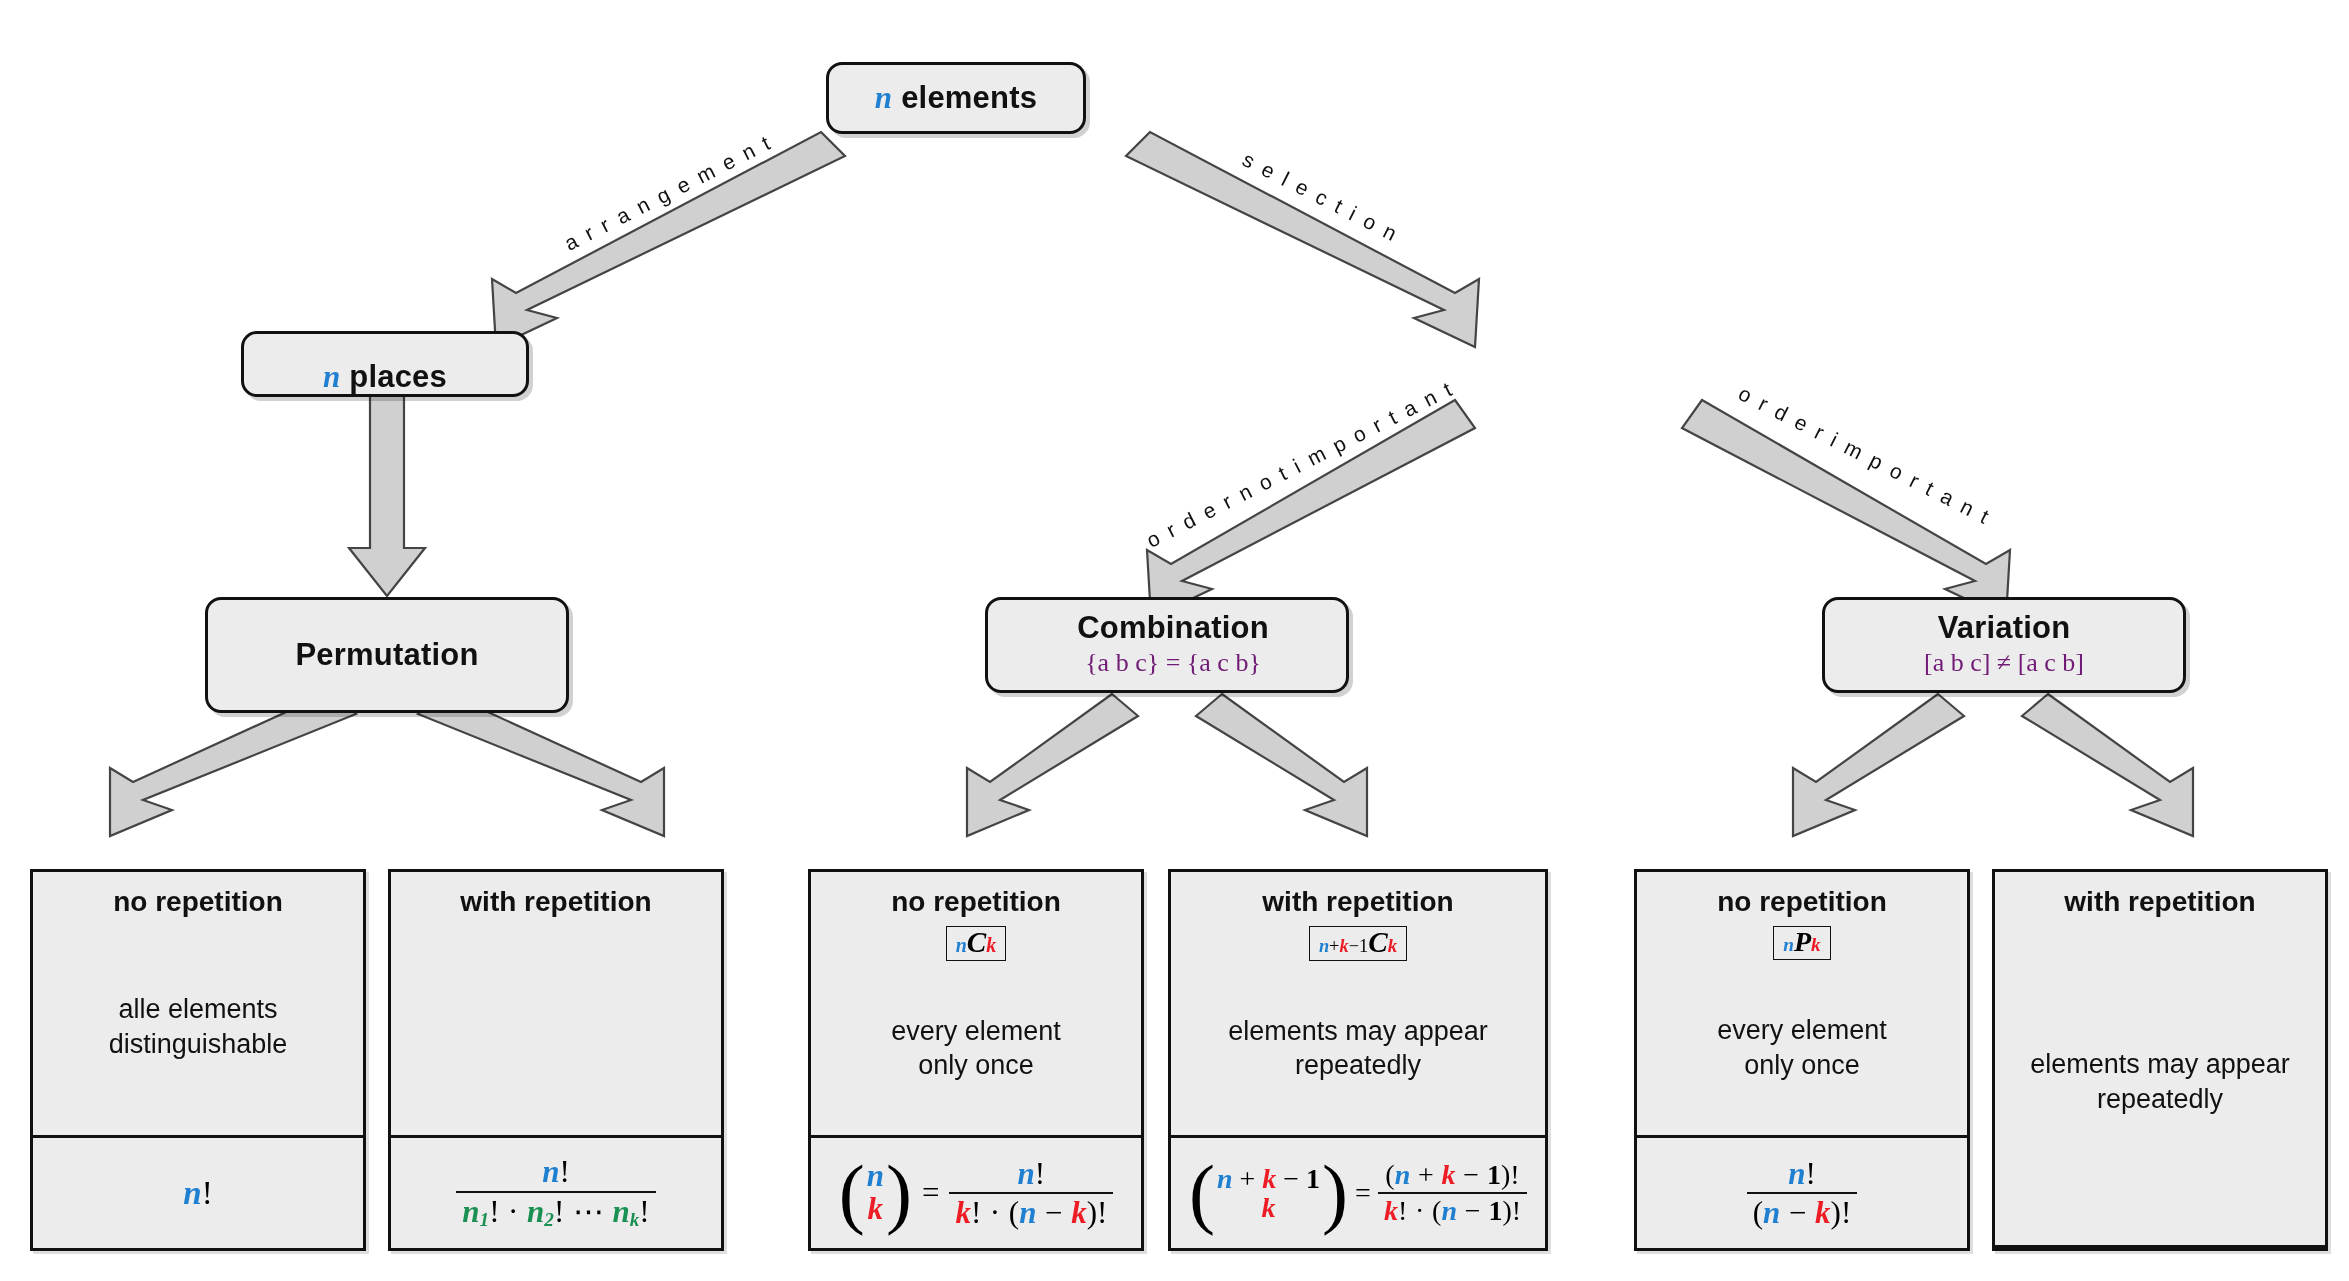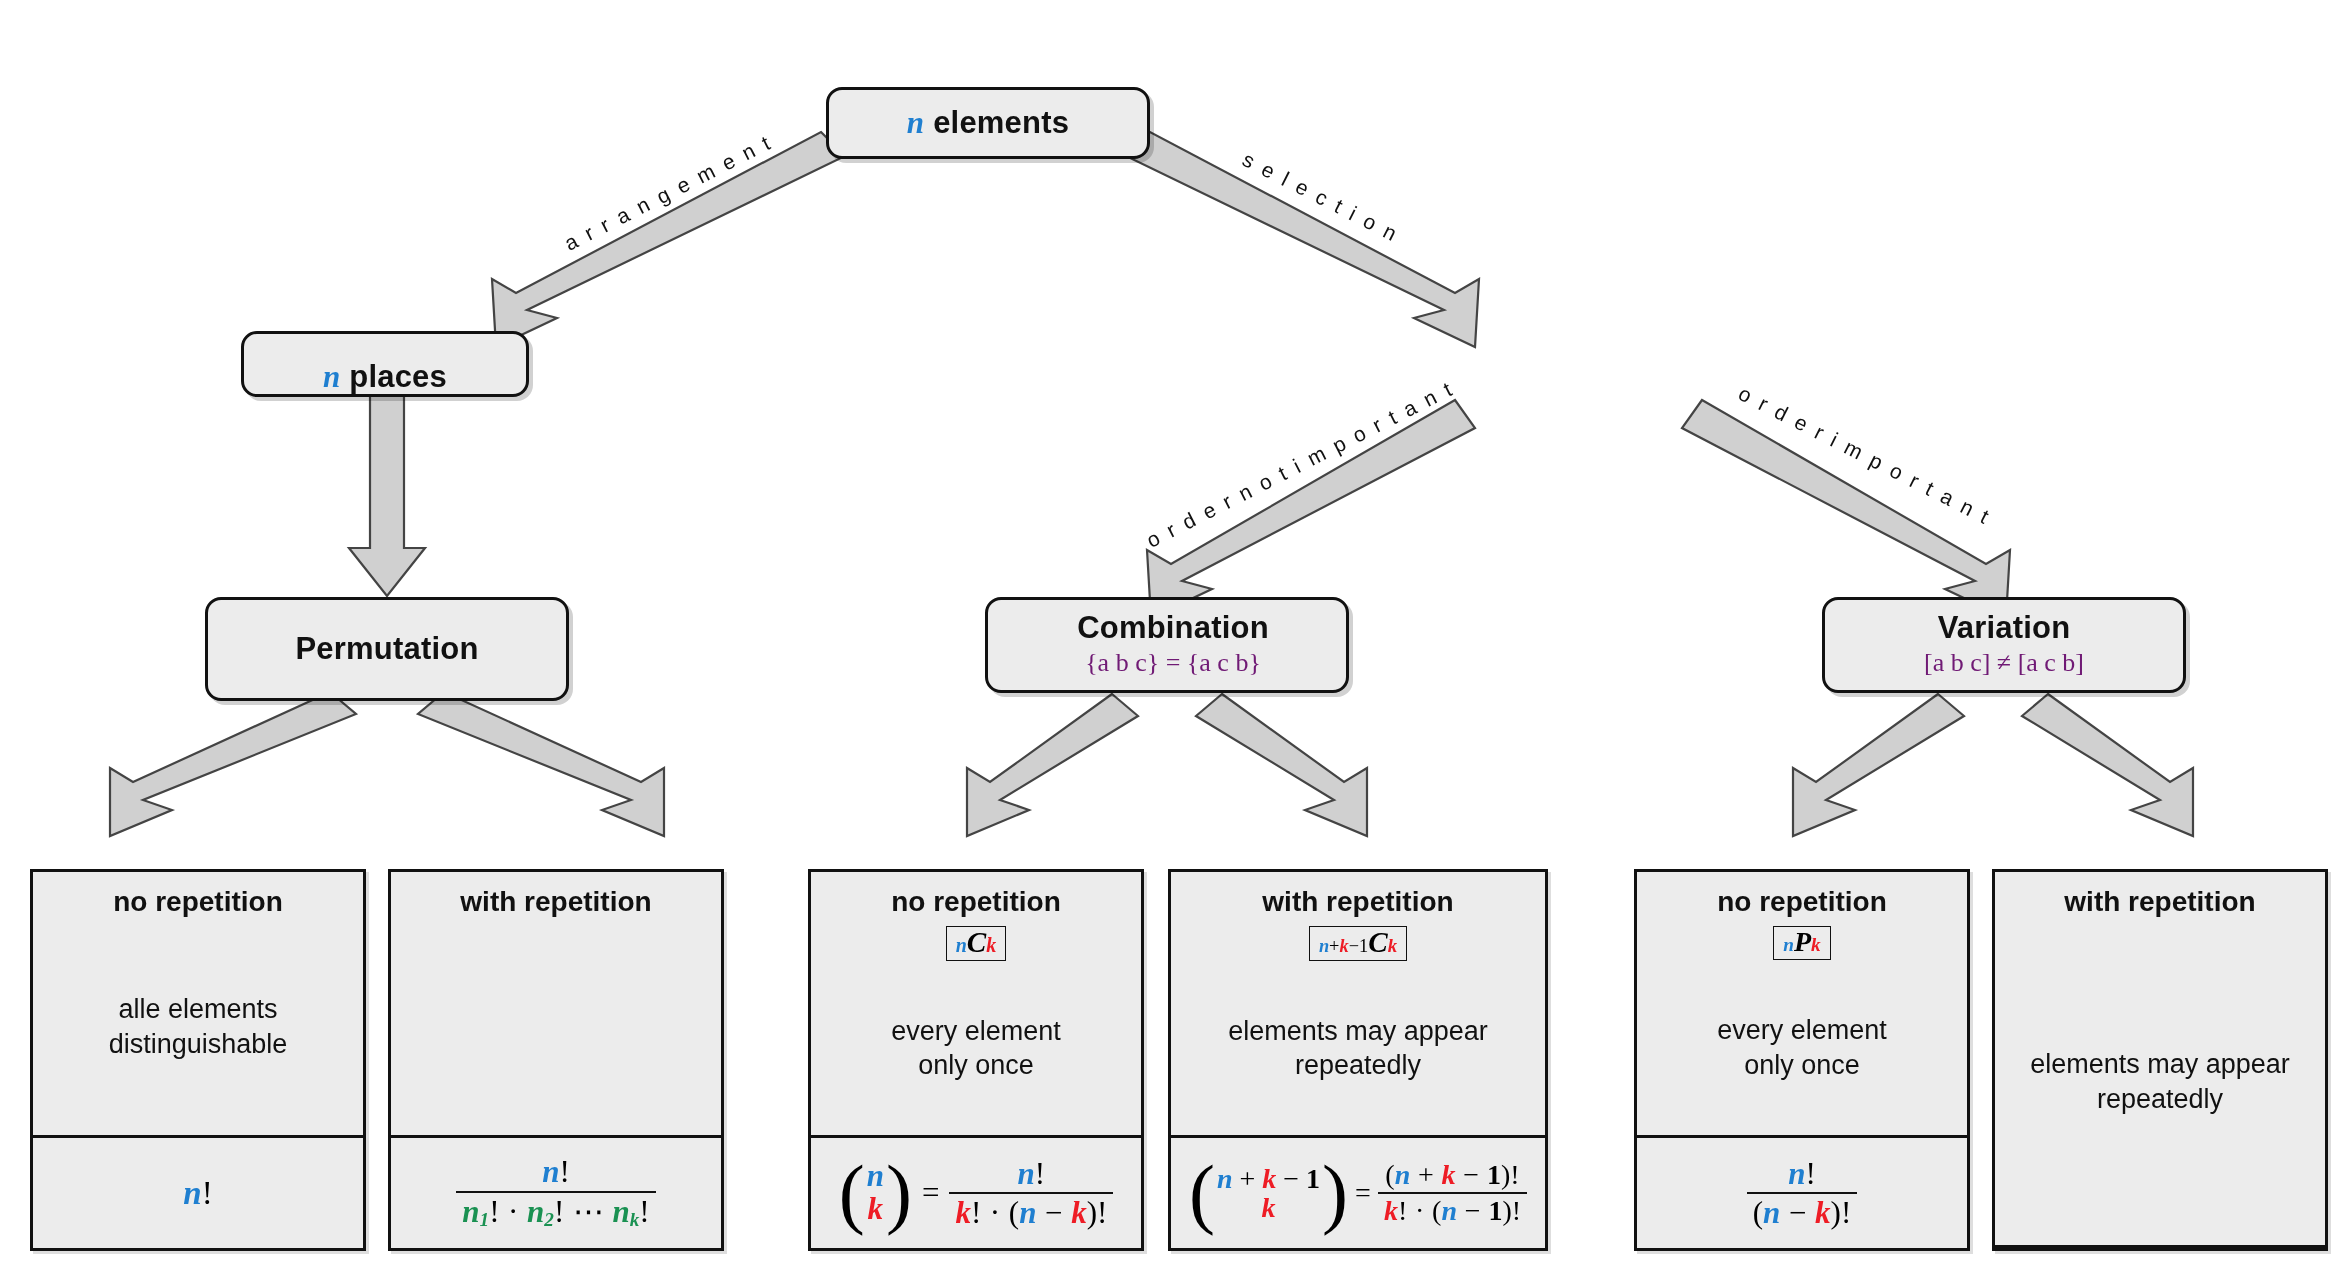--- a/index.html
+++ b/index.html
@@ -72,39 +72,39 @@
     <polygon class="ab" points="330,692 356,714 143,800 172,810 110,836 110,768 133,782"></polygon>
     <polygon class="ab" points="444,692 418,714 631,800 602,810 664,836 664,768 641,782"></polygon>
 
     <polygon class="ab" points="1112,694 1138,716 1000,800 1029,810 967,836 967,768 990,782"></polygon>
     <polygon class="ab" points="1222,694 1196,716 1334,800 1305,810 1367,836 1367,768 1344,782"></polygon>
 
     <polygon class="ab" points="1938,694 1964,716 1826,800 1855,810 1793,836 1793,768 1816,782"></polygon>
     <polygon class="ab" points="2048,694 2022,716 2160,800 2131,810 2193,836 2193,768 2170,782"></polygon>
   </svg>
 
-  <div class="node" style="left:826px;top:62px;width:324px;height:72px;margin-top:25px;">
+  <div class="node" style="left:826px;top:62px;width:260px;height:72px;">
     <div class="t1">
       <span class="mi blue">n</span><span> elements</span>
     </div>
   </div>
 
   <div class="edgelabel" style="left:566px;top:233px;transform:rotate(-27deg);">a r r a n g e m e n t</div>
   <div class="edgelabel" style="left:1244px;top:146px;transform:rotate(27deg);">s e l e c t i o n</div>
   <div class="edgelabel" style="left:1148px;top:530px;transform:rotate(-27deg);">o r d e r  n o t  i m p o r t a n t</div>
   <div class="edgelabel" style="left:1740px;top:380px;transform:rotate(27deg);">o r d e r  i m p o r t a n t</div>
 
   <div class="node" style="left:241px;top:331px;width:288px;height:66px;justify-content:flex-end;">
     <div class="t1">
       <span class="mi blue">n</span><span> places</span>
     </div>
   </div>
 
 
-  <div class="node" style="left:205px;top:597px;width:364px;height:104px;">
+  <div class="node" style="left:205px;top:597px;width:364px;height:116px;">
     <div class="t1">Permutation</div>
   </div>
 
   <div class="node" style="left:985px;top:597px;width:364px;height:96px;padding-left:12px;">
     <div class="t1">Combination</div>
     <div class="t2">
       <span class="mn">{a b c} = {a c b}</span>
     </div>
   </div>
 

